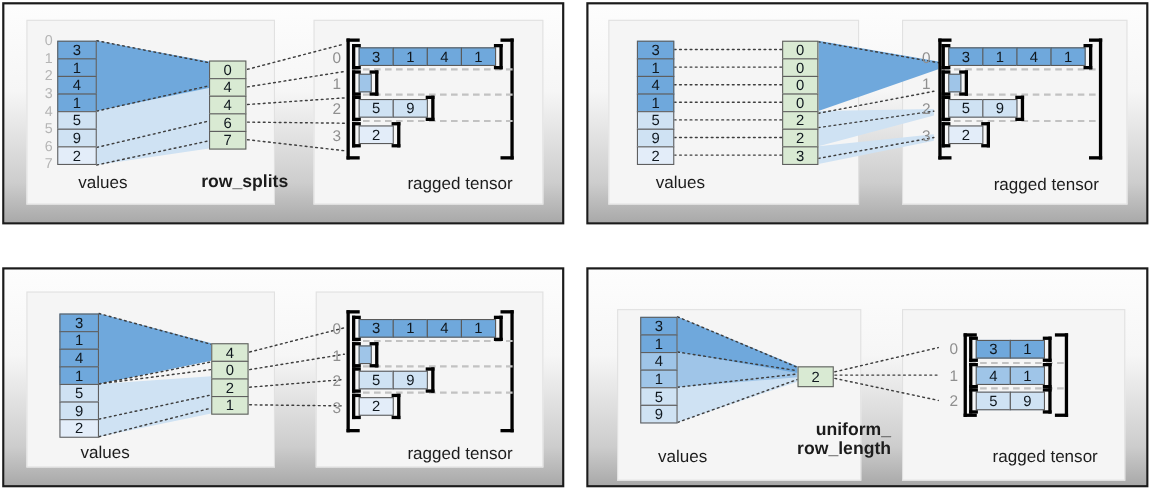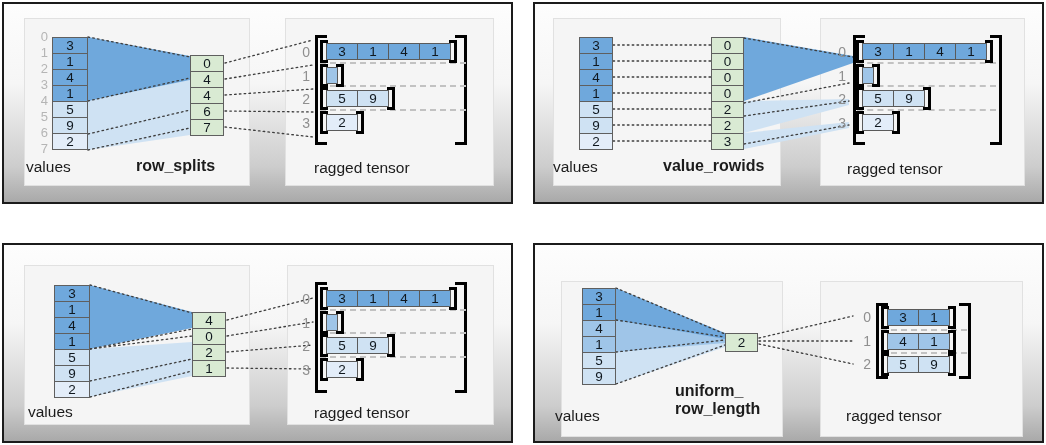--- a/index.html
+++ b/index.html
@@ -12,21 +12,21 @@
   .col { position:absolute; }
   .c { height:17px; margin-top:-1px; border:1px solid #5f5f5f; box-sizing:border-box;
        display:flex; align-items:center; justify-content:center;
        font-size:13.5px; color:#10181f; }
   .col .c:first-child { margin-top:0; }
   .bg-d { background:#6fa8dc; } .bg-m { background:#9fc5e8; }
   .bg-l { background:#cfe2f3; } .bg-xl { background:#e3edf9; }
   .bg-g { background:#d9ead3; }
   .gi { position:absolute; width:18px; text-align:right; font-size:13px; line-height:16px; color:#b5b5b5; }
   .rl { position:absolute; width:16px; text-align:right; font-size:14px; line-height:17px; color:#8f8f8f; }
-  .lab { position:absolute; text-align:left; font-size:15.5px; color:#1c1c1c; }
+  .lab { position:absolute; text-align:right; font-size:15.5px; color:#1c1c1c; }
   .lab.b { font-weight:bold; font-size:16px; }
   .row { position:absolute; display:flex; }
   .rc { width:32px; height:17px; margin-left:-1px; border:1px solid #5a5a5a; box-sizing:border-box;
         display:flex; align-items:center; justify-content:center; font-size:13.5px; color:#10181f; }
   .row .rc:first-child { margin-left:0; }
   .bk { position:absolute; top:-3px; bottom:-3px; width:8px; border:3.5px solid #000; box-sizing:border-box; }
   .bk.l { left:-6px; border-right:none; }
   .bk.r { right:-6px; border-left:none; }
   .bigb { position:absolute; width:12px; border:3px solid #000; box-sizing:border-box; }
   .bigb.l { border-right:none; } .bigb.r { border-left:none; }
@@ -73,21 +73,21 @@
       <div class="c bg-xl">2</div>
     </div>
     <div class="col" style="left:186px;top:51px;width:34px;">
       <div class="c bg-g">0</div>
       <div class="c bg-g">4</div>
       <div class="c bg-g">4</div>
       <div class="c bg-g">6</div>
       <div class="c bg-g">7</div>
     </div>
     <div class="lab" style="left:22px;top:154px;width:90px;">values</div>
-    <div class="lab b" style="left:132px;top:153px;width:110px;">row_splits</div>
+    <div class="lab b" style="left:148px;top:153px;width:110px;">row_splits</div>
     <div class="bigb l" style="left:311px;top:31px;height:110px;"></div>
     <div class="bigb r" style="left:451px;top:31px;height:110px;"></div>
     <div class="rl" style="left:290px;top:40px">0</div>
     <div class="rl" style="left:290px;top:64px">1</div>
     <div class="rl" style="left:290px;top:87px">2</div>
     <div class="rl" style="left:290px;top:111px">3</div>
     <div class="sep" style="left:316px;top:58px;width:146px;"></div>
     <div class="sep" style="left:316px;top:81px;width:146px;"></div>
     <div class="sep" style="left:316px;top:105px;width:146px;"></div>
     <div class="row" style="left:322px;top:39px;">
@@ -150,21 +150,20 @@
     <div class="col" style="left:176px;top:33px;width:33px;">
       <div class="c bg-g">0</div>
       <div class="c bg-g">0</div>
       <div class="c bg-g">0</div>
       <div class="c bg-g">0</div>
       <div class="c bg-g">2</div>
       <div class="c bg-g">2</div>
       <div class="c bg-g">3</div>
     </div>
     <div class="lab" style="left:18px;top:154px;width:88px;">values</div>
-    <div class="lab b" style="left:128px;top:153px;width:132px;">value_rowids</div>
     <div class="bigb l" style="left:318px;top:31px;height:110px;"></div>
     <div class="bigb r" style="left:455px;top:31px;height:110px;"></div>
     <div class="rl" style="left:295px;top:40px">0</div>
     <div class="rl" style="left:295px;top:64px">1</div>
     <div class="rl" style="left:295px;top:87px">2</div>
     <div class="rl" style="left:295px;top:111px">3</div>
     <div class="sep" style="left:322px;top:58px;width:139px;"></div>
     <div class="sep" style="left:322px;top:81px;width:139px;"></div>
     <div class="sep" style="left:322px;top:105px;width:139px;"></div>
     <div class="row" style="left:327px;top:39px;">

